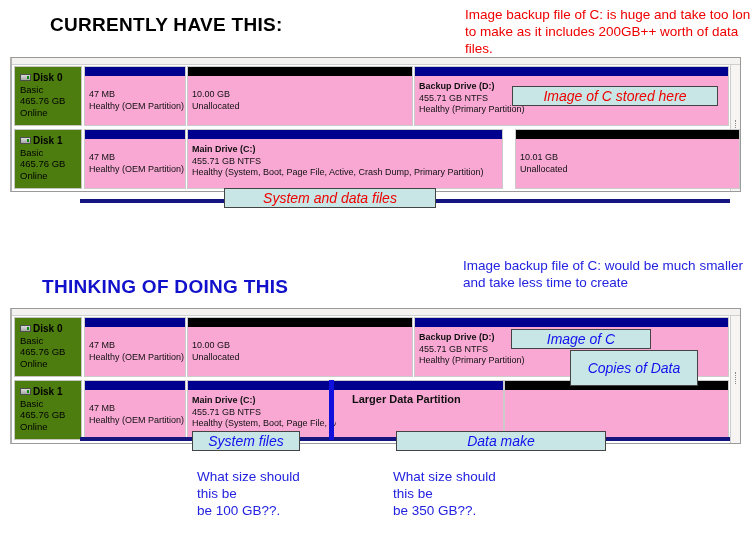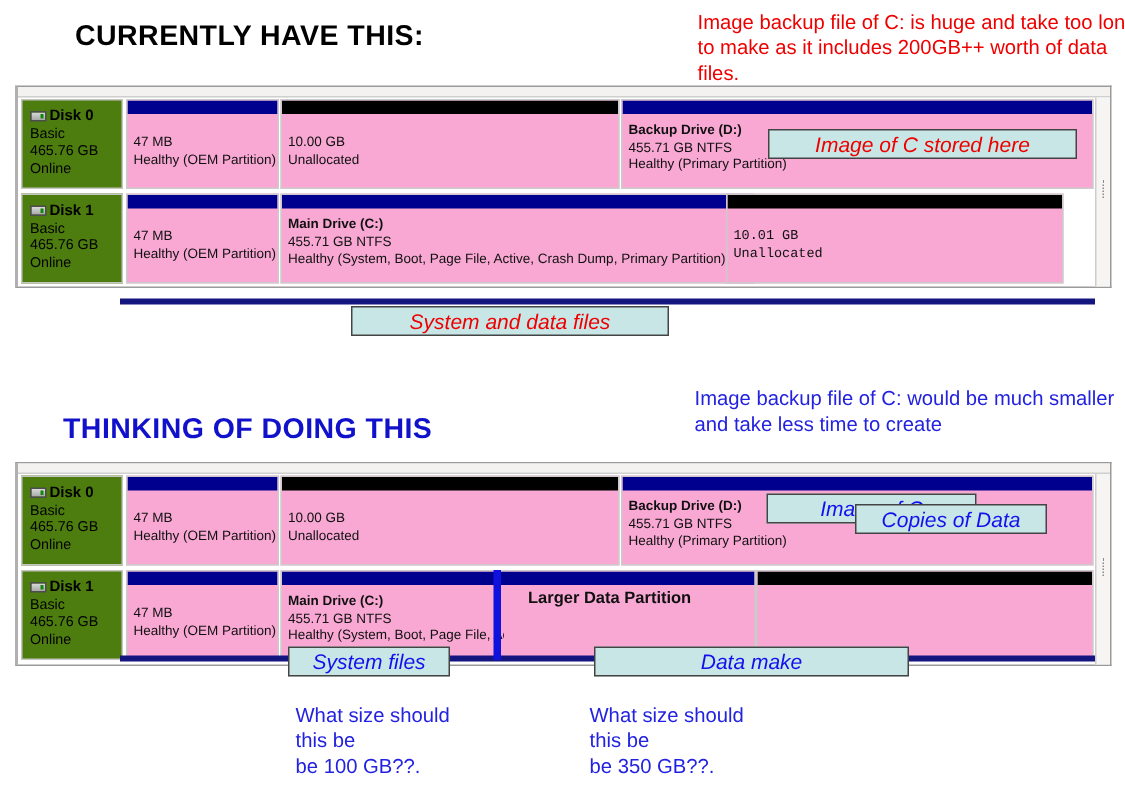--- a/index.html
+++ b/index.html
@@ -113,23 +113,23 @@
     font-weight: normal;
     text-align: center;
     white-space: nowrap;
     z-index: 20;
     display: flex; align-items: center; justify-content: center;
   }
   .callout.red  { color: #ee0000; }
   .callout.blue { color: #1111ee; }
 
   #callout-image-c-stored { left: 512px; top: 86px;  width: 206px; height: 20px; font-size: 14px; }
-  #callout-sys-data       { left: 224px; top: 204px; width: 212px; height: 20px; font-size: 14px; margin-left: 10px; }
+  #callout-sys-data       { left: 224px; top: 188px; width: 212px; height: 20px; font-size: 14px; }
   #callout-image-c        { left: 511px; top: 329px; width: 140px; height: 20px; font-size: 14px; }
-  #callout-copies-data    { left: 570px; top: 336px; width: 128px; height: 20px; font-size: 14px; }
+  #callout-copies-data    { left: 570px; top: 350px; width: 128px; height: 36px; font-size: 14px; }
   #callout-system-files   { left: 192px; top: 431px; width: 108px; height: 20px; font-size: 14px; }
   #callout-data-files     { left: 396px; top: 431px; width: 210px; height: 20px; font-size: 14px; }
 
   
   .navy-rule {
     position: absolute; height: 4px; background: #151580;
   }
   #navy-1 { left: 80px; top: 199px; width: 650px; }
   #navy-2 { left: 80px; top: 437px; width: 650px; }
 </style>
@@ -203,21 +203,21 @@
           </div>
         </div>
         <div class="partition" style="left:103px; width:316px;">
           <div class="colorbar cb-blue"></div>
           <div class="ptext" style="top:14px;">
             <div style="font-weight:bold;">Main Drive  (C:)</div>
             <div>455.71 GB NTFS</div>
             <div>Healthy (System, Boot, Page File, Active, Crash Dump, Primary Partition)</div>
           </div>
         </div>
-        <div class="partition" style="left:400px; width:225px;font-family:Liberation Mono, monospace;">
+        <div class="partition" style="left:431px; width:225px;">
           <div class="colorbar cb-black"></div>
           <div class="ptext">
             <div>10.01 GB</div>
             <div>Unallocated</div>
           </div>
         </div>
       </div>
     </div>
   </div>
 

